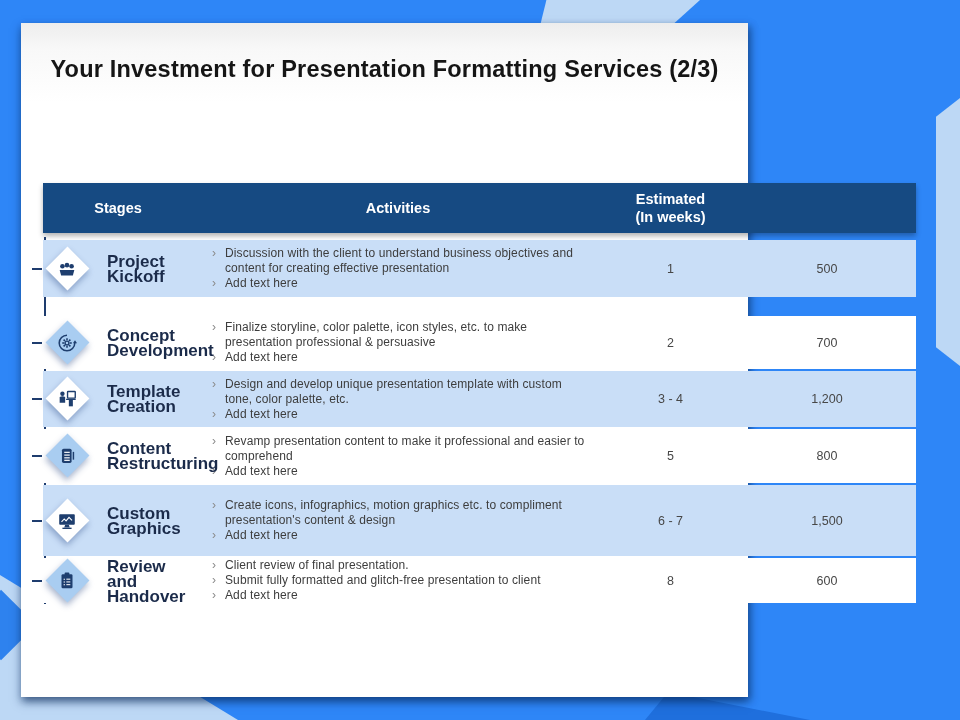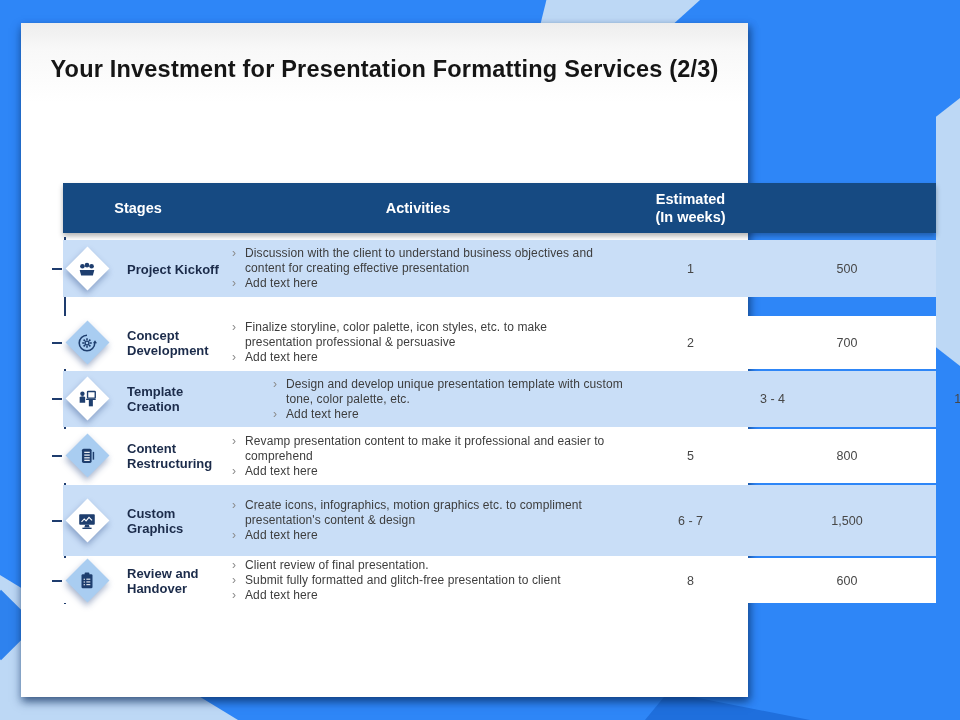--- a/index.html
+++ b/index.html
@@ -30,55 +30,55 @@
   }
   .slide-title{
     text-align:center;padding-top:33px;font-size:23.5px;font-weight:bold;
     color:#151515;letter-spacing:.2px;
   }
   .slide-subtitle{
     position:absolute;left:37px;top:124px;font-size:17px;font-weight:bold;color:#1a1a1a;
   }
 
   
-  .tbl{position:absolute;left:42px;top:160px;width:873px;}
+  .tbl{position:absolute;left:22px;top:160px;width:873px;}
   .t-head{
     display:grid;grid-template-columns:150px 410px 135px 178px;
     background:#164a82;height:50px;align-items:center;
     box-shadow:0 3px 5px rgba(0,0,0,.3);
   }
   .t-head .hc{color:#ffffff;font-weight:bold;font-size:14.5px;text-align:center;line-height:18px;}
   .t-body{position:relative;margin-top:7px;}
   .vline{position:absolute;left:1px;top:-3px;bottom:-1px;width:2px;background:#1e3c6e;}
   .t-row{
     display:grid;grid-template-columns:150px 410px 135px 178px;
     margin-bottom:2px;position:relative;align-items:center;
   }
   .t-row:nth-of-type(odd){background:#ffffff;}
   .t-row:nth-of-type(even){background:#c9def7;}
   .t-row:nth-of-type(1){height:70px;}
   .t-row:nth-of-type(2){height:57px;}
   .t-row:nth-of-type(3){height:53px;margin-top:19px;}
-  .t-row:nth-of-type(4){height:56px;gap:41px;}
+  .t-row:nth-of-type(4){height:56px;}
   .t-row:nth-of-type(5){height:54px;}
   .t-row:nth-of-type(6){height:71px;}
 
   .stage-cell{position:relative;height:100%;}
   .tick{position:absolute;left:-11px;top:50%;width:10px;height:2px;margin-top:-1px;background:#1e3c6e;}
   .diamond{
     position:absolute;left:9px;top:50%;width:31px;height:31px;margin-top:-16px;
     transform:rotate(45deg);
     box-shadow:2px 3px 6px rgba(40,70,130,.4);
   }
   .t-row:nth-of-type(odd) .diamond{background:#a9cdf1;}
   .t-row:nth-of-type(even) .diamond{background:#ffffff;}
   .stage-icon{position:absolute;left:13px;top:50%;margin-top:-11px;width:22px;height:22px;}
   .stage-label{
     position:absolute;left:56px;top:50%;transform:translateY(-50%);
-    width:92px;font-size:13px;font-weight:bold;color:#1b2b4a;line-height:15px;padding-left:8px;
+    width:92px;font-size:17px;font-weight:bold;color:#1b2b4a;line-height:15px;padding-left:8px;
   }
 
   .acts{list-style:none;margin:0;padding:0 0 0 10px;width:385px;}
   .acts li{display:flex;font-size:12px;line-height:15px;color:#3d3d3d;letter-spacing:.1px;}
   .acts .b{color:#8a8a8a;width:22px;flex:0 0 22px;text-align:center;}
   .num-cell{text-align:center;font-size:12.5px;color:#474747;}
 </style>
 </head>
 <body>
 

